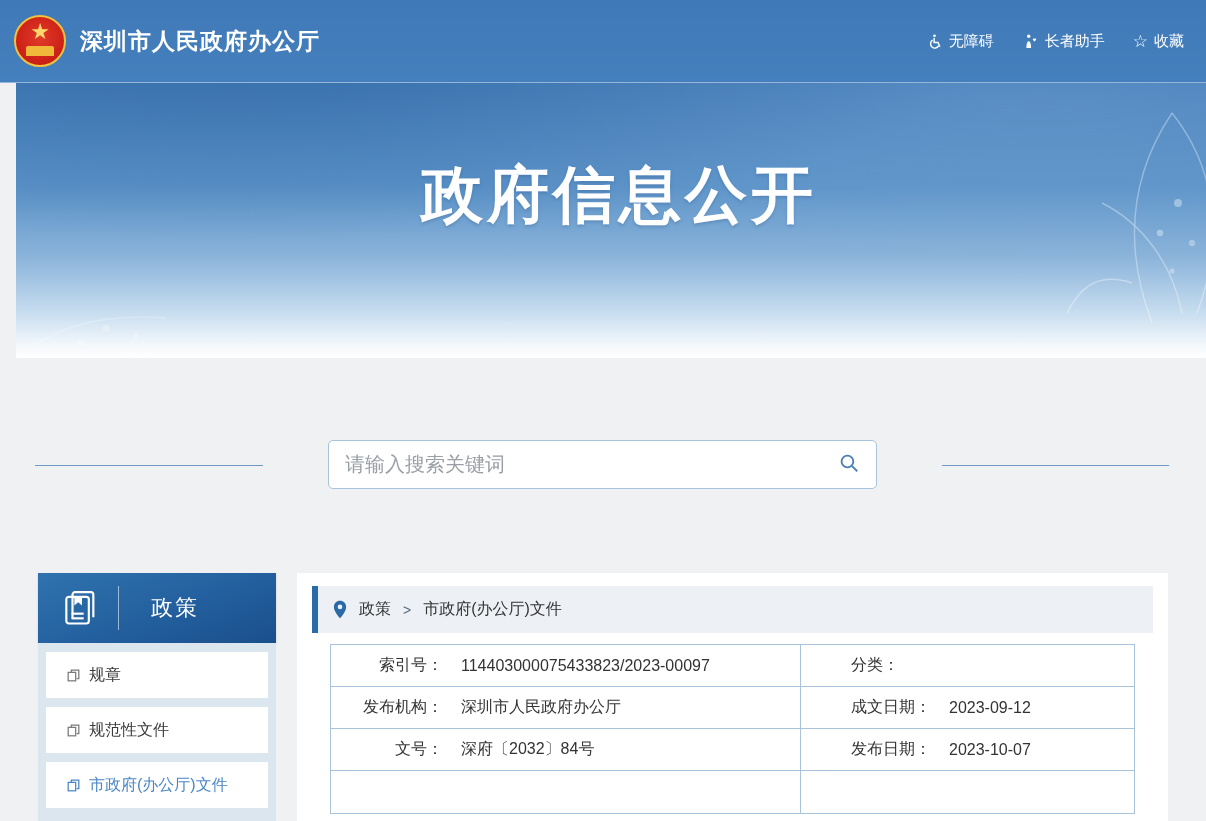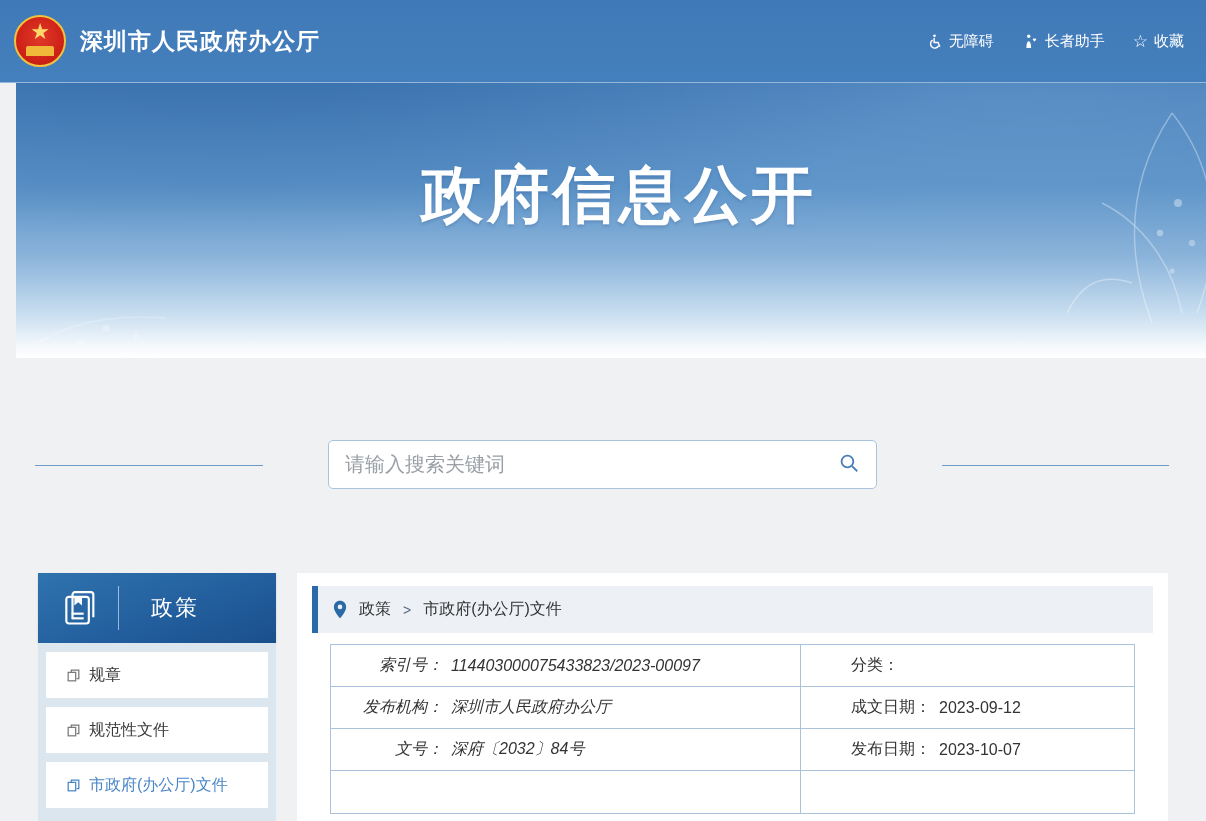--- a/index.html
+++ b/index.html
@@ -90,26 +90,26 @@
     font-size:16px; color:#333;
   }
   .breadcrumb svg { margin:0 12px 0 15px; display:block; }
   .crumb { cursor:pointer; }
   .crumb-sep { margin:0 12px; color:#55677a; font-size:14px; }
 
   .infotable { margin:11px 33px 0 33px; border:1px solid #a9c3da; background:#fff; }
   .trow { display:flex; height:42px; border-bottom:1px solid #a9c3da; }
   .trow:last-child { border-bottom:none; }
   .tcell { display:flex; align-items:center; font-size:16px; color:#333; overflow:hidden; white-space:nowrap; }
-  .tcell.c1 { width:470px; border-right:1px solid #a9c3da;font-style:italic; }
+  .tcell.c1 { width:470px; border-right:1px solid #a9c3da; }
   .tcell.c2 { flex:1; }
   .tcell.full { width:100%; }
   .lbl1 { display:inline-block; width:112px; text-align:right; flex:0 0 auto; }
   .lbl2 { margin-left:50px; flex:0 0 auto; }
-  .val { margin-left:8px; }
+  .val { margin-left:18px; }
   .hl { font-weight:bold; color:#111; }
 </style>
 </head>
 <body>
 
 <div class="page">
 
   <div class="topbar">
     <div class="emblem">
       <div class="star">★</div>

